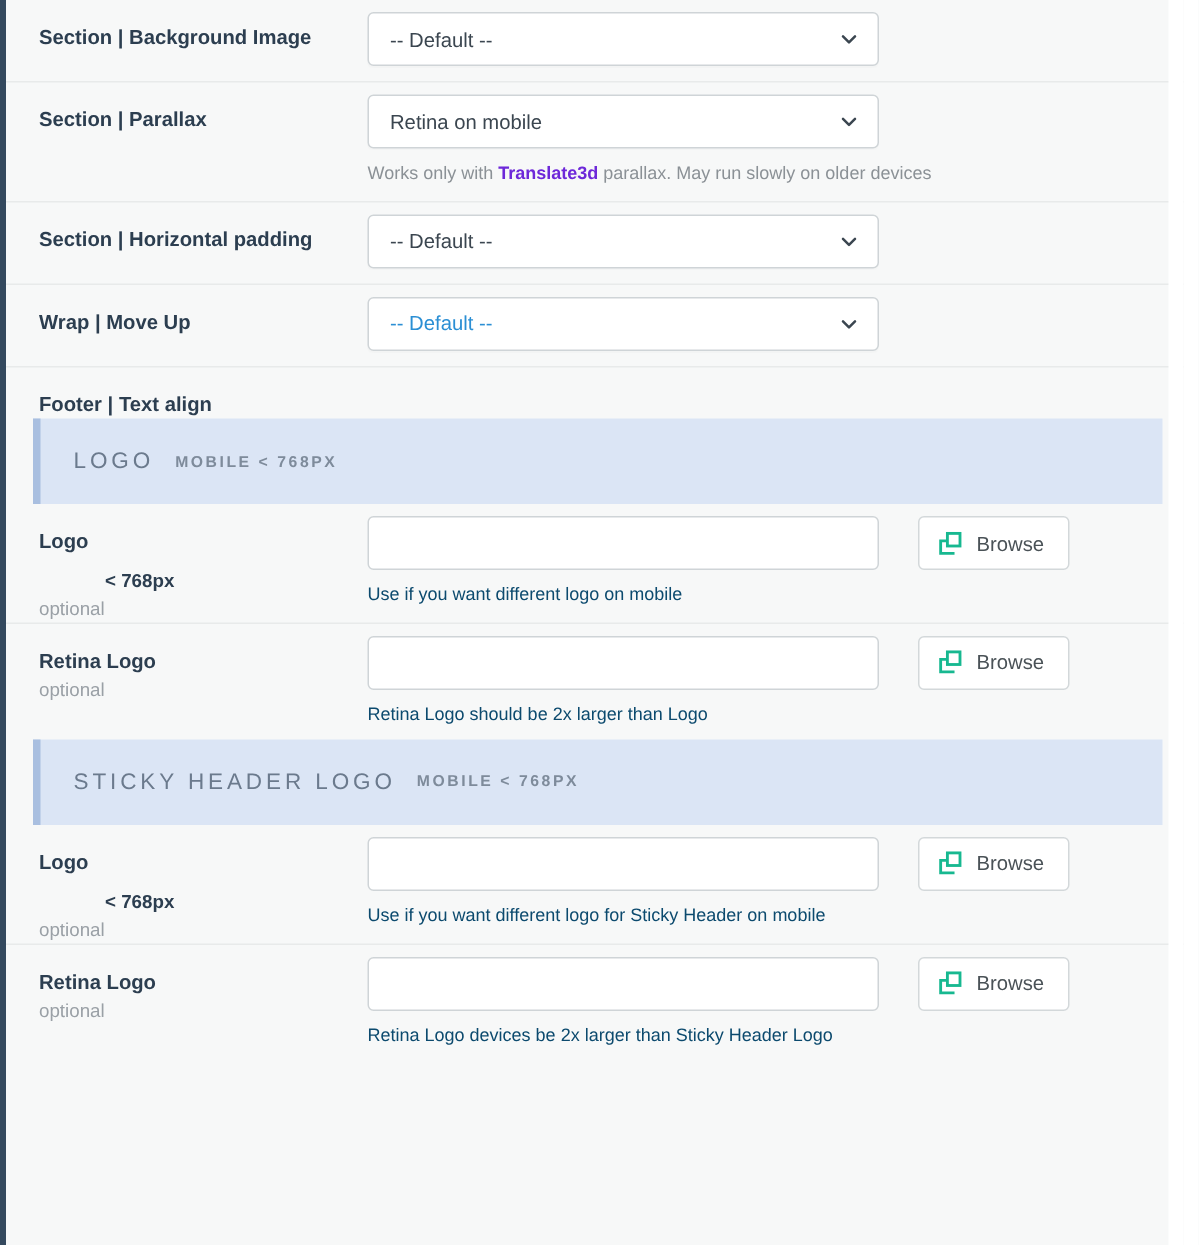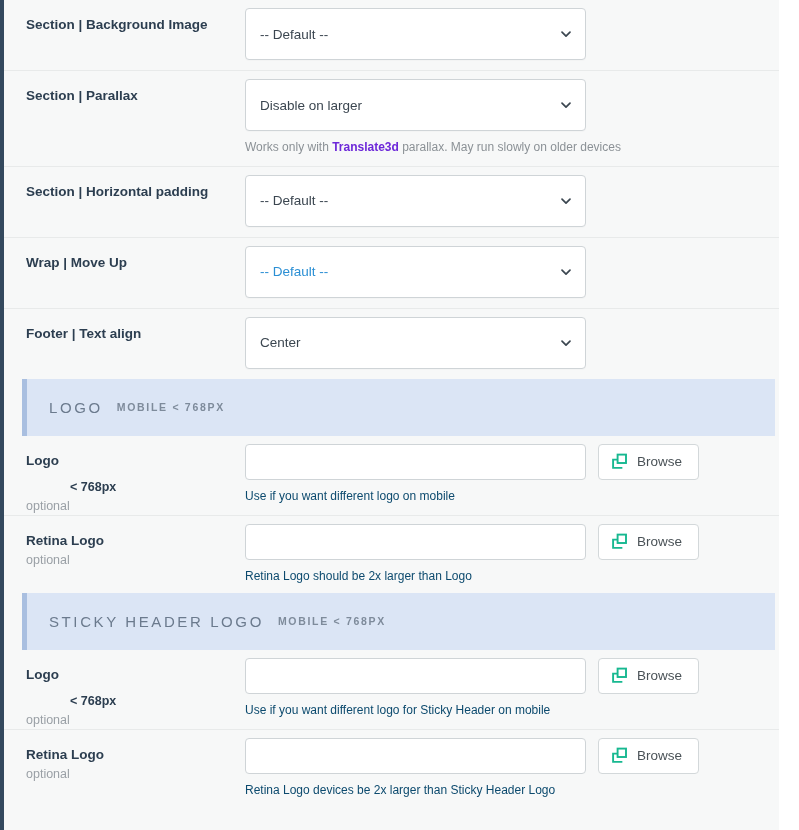--- a/index.html
+++ b/index.html
@@ -78,21 +78,21 @@
     padding-bottom: 10px;
   }
 
   
   .sel-wrap {
     position: relative;
     width: 341px;
   }
   .sel {
     width: 341px;
-    height: 52px;
+    height: 36px;
     background: #ffffff;
     border: 1px solid #cfd4d7;
     border-radius: 4px;
     display: flex;
     align-items: center;
     padding: 0 32px 0 14px;
     font-size: 13.5px;
     color: #3b4650;
     box-shadow: 0 1px 1px rgba(0,0,0,0.02);
   }
@@ -138,21 +138,21 @@
     letter-spacing: 1.7px;
     color: #7e8b9b;
     text-transform: uppercase;
     font-weight: bold;
   }
 
   
   .upl-field {
     display: flex;
     align-items: flex-end;
-    gap: 12px;
+    gap: 26px;
   }
   .upl-input {
     width: 341px;
     height: 36px;
     background: #ffffff;
     border: 1px solid #cfd4d7;
     border-radius: 4px;
     padding: 0 12px;
     font-size: 13.5px;
     color: #3b4650;
@@ -209,21 +209,21 @@
           </span>
         </div>
       </div>
     </div>
 
     <div class="opt-row">
       <div class="opt-label">Section | Parallax</div>
       <div class="opt-field">
         <div class="sel-wrap">
           <div class="sel">
-            <span>Disable on larger</span>
+            <span>Retina on mobile</span>
           </div>
           <span class="chev">
             <svg width="14" height="14" viewBox="0 0 14 14">
                 <path d="M3 5.2 L7 9.2 L11 5.2" fill="none" stroke="#3b4650" stroke-width="1.7" stroke-linecap="round" stroke-linejoin="round"></path>
               </svg>
           </span>
         </div>
         <div class="help"><span>Works only with </span><b>Translate3d</b><span> parallax. May run slowly on older devices</span></div>
       </div>
     </div>
@@ -255,32 +255,20 @@
             <svg width="14" height="14" viewBox="0 0 14 14">
                 <path d="M3 5.2 L7 9.2 L11 5.2" fill="none" stroke="#3b4650" stroke-width="1.7" stroke-linecap="round" stroke-linejoin="round"></path>
               </svg>
           </span>
         </div>
       </div>
     </div>
 
     <div class="opt-row no-border">
       <div class="opt-label">Footer | Text align</div>
-      <div class="opt-field">
-        <div class="sel-wrap">
-          <div class="sel">
-            <span>Center</span>
-          </div>
-          <span class="chev">
-            <svg width="14" height="14" viewBox="0 0 14 14">
-                <path d="M3 5.2 L7 9.2 L11 5.2" fill="none" stroke="#3b4650" stroke-width="1.7" stroke-linecap="round" stroke-linejoin="round"></path>
-              </svg>
-          </span>
-        </div>
-      </div>
     </div>
 
   </div>
 
   <div class="sec-head">
     <span class="sec-title">LOGO</span>
     <span class="sec-badge">MOBILE &lt; 768PX</span>
   </div>
 
   <div class="opt-row">

